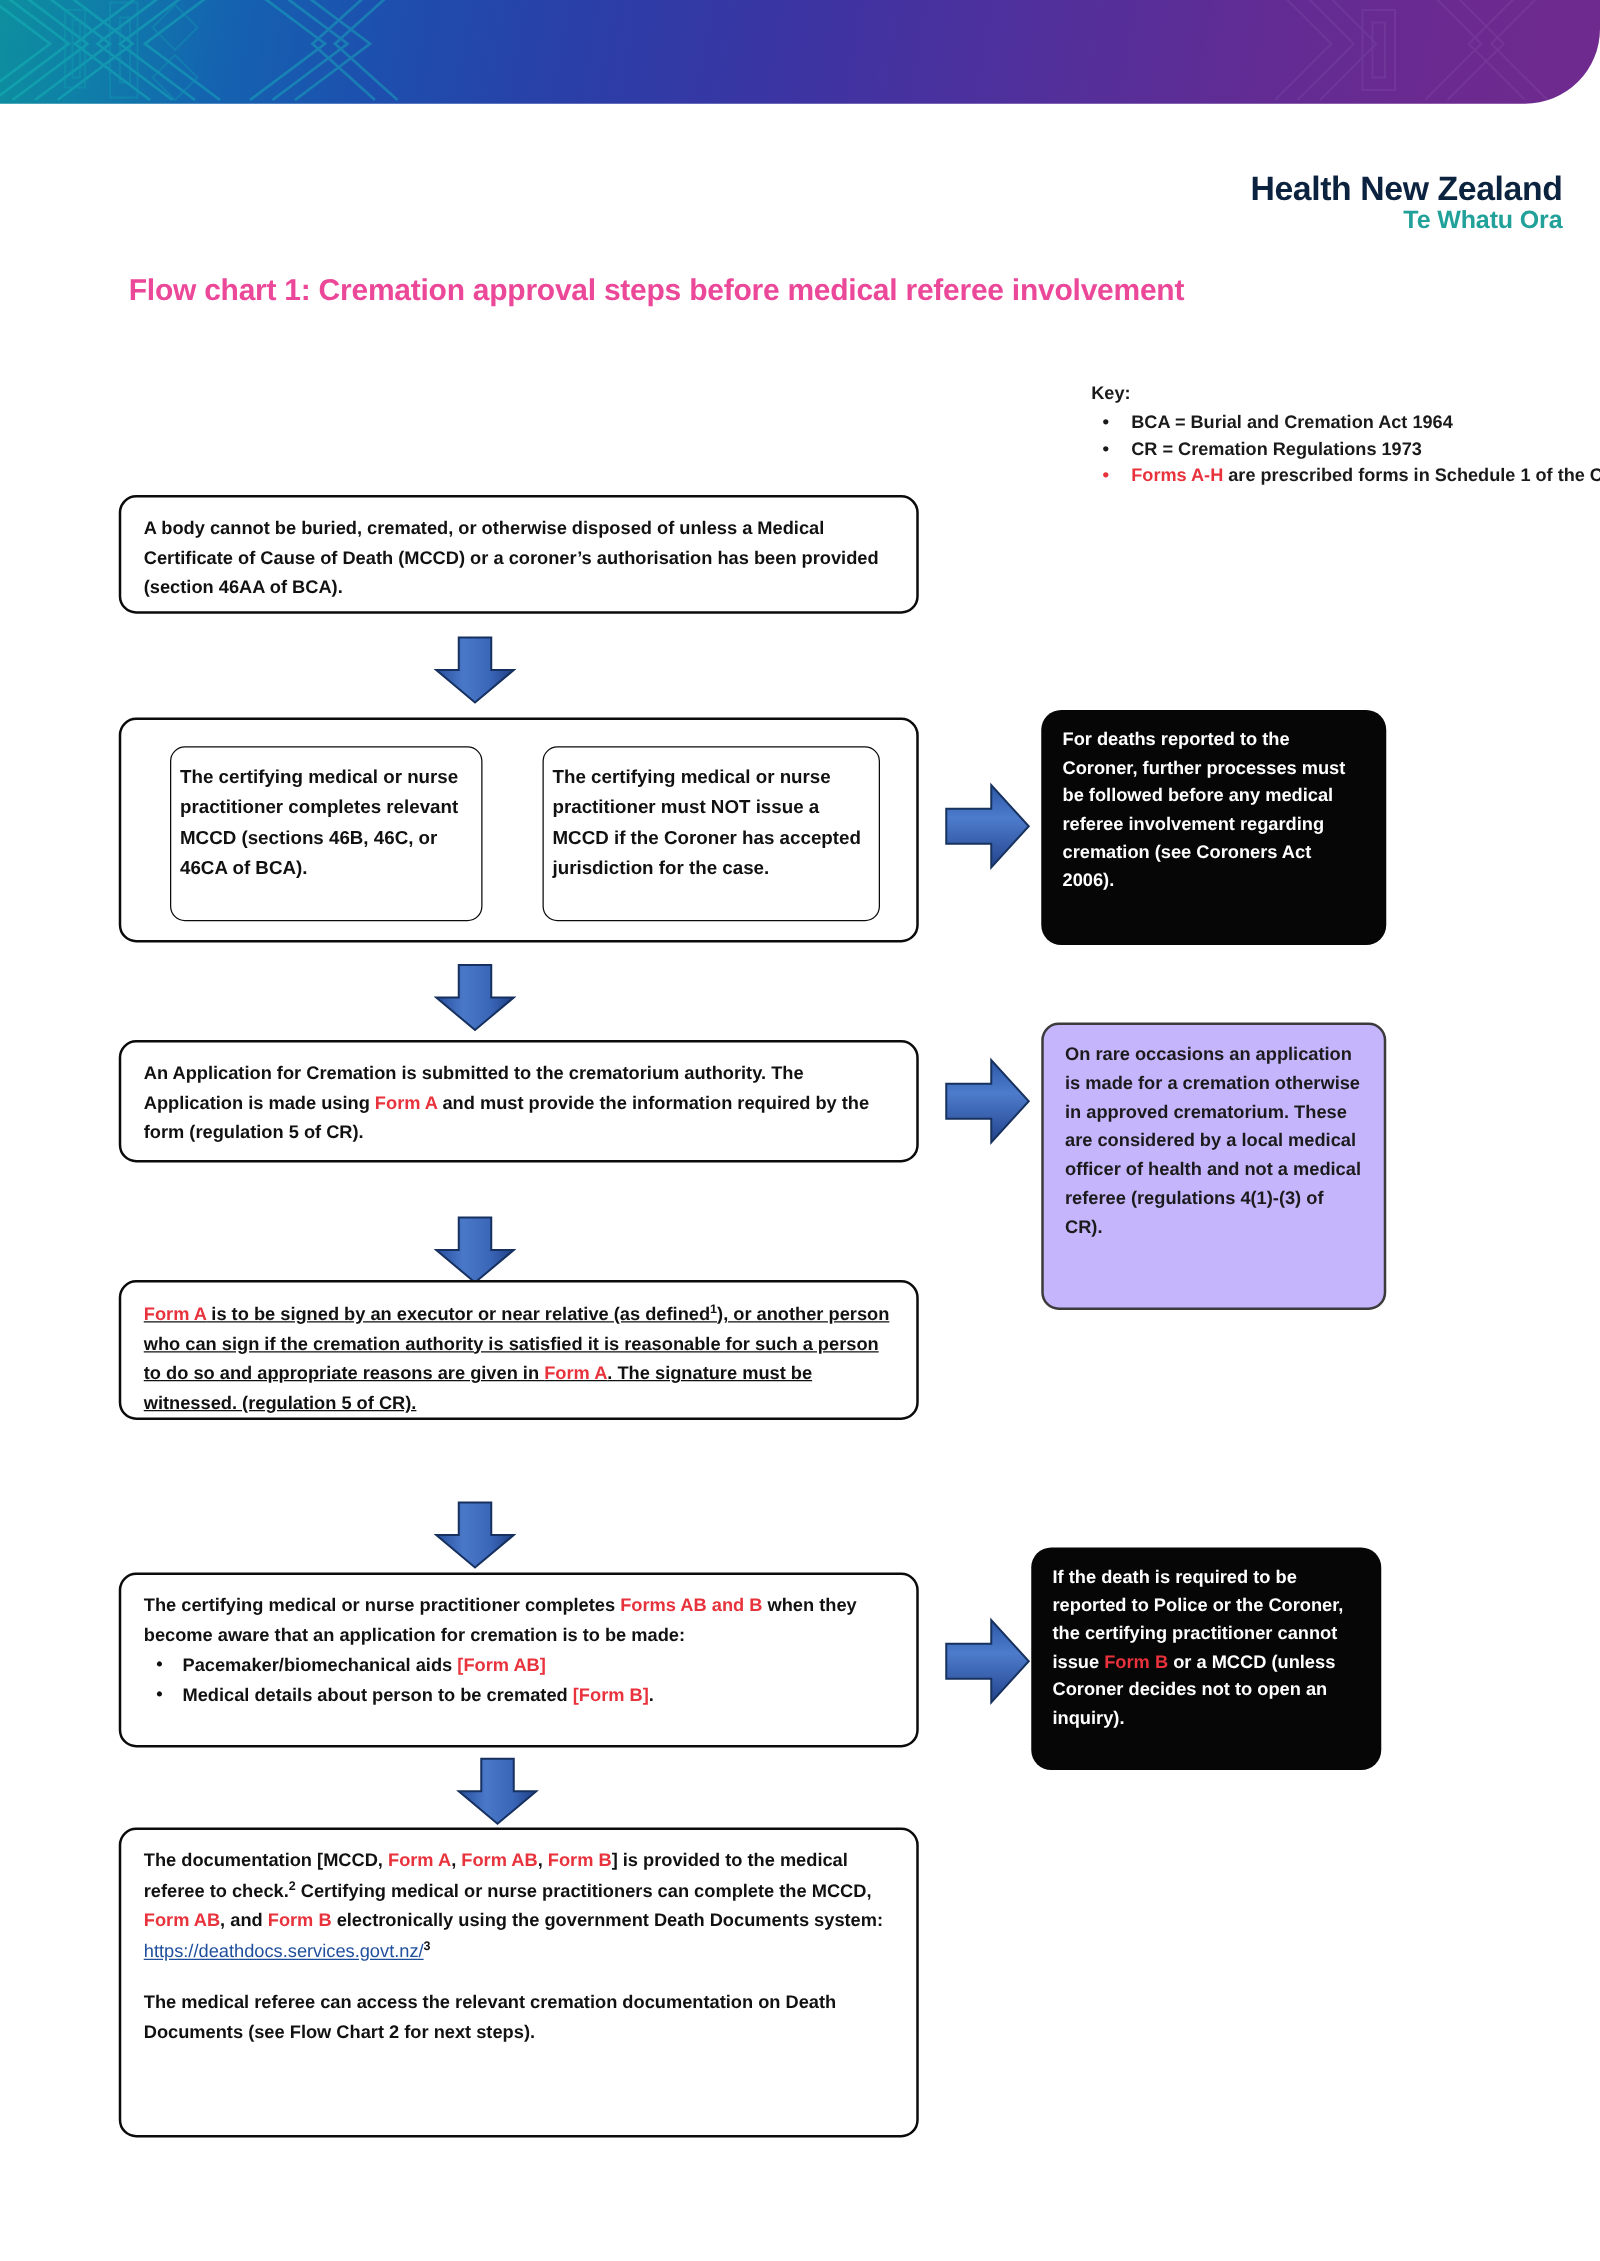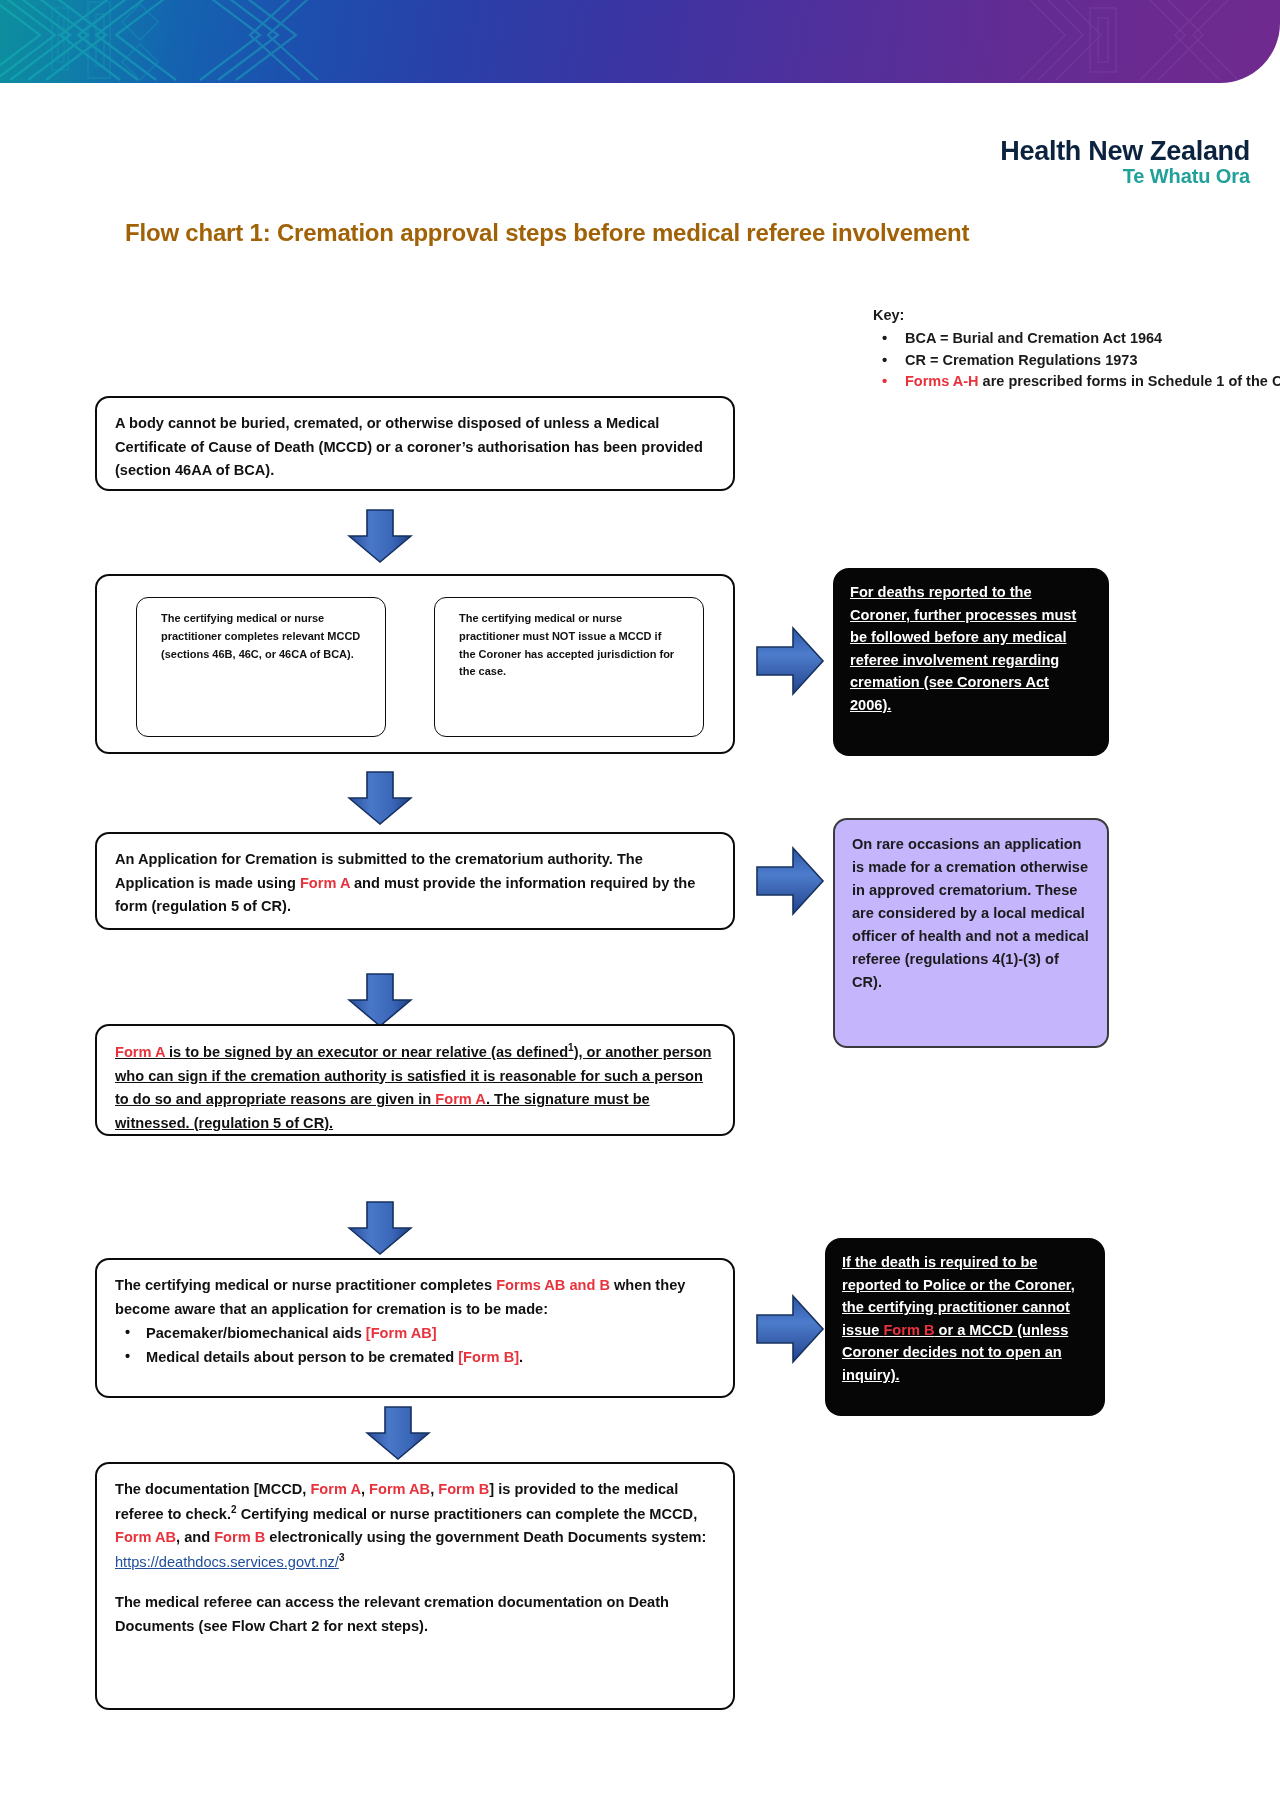--- a/index.html
+++ b/index.html
@@ -68,24 +68,23 @@
     letter-spacing: -0.1px;
   }
 
   
   #page-title {
     position: absolute;
     left: 103px;
     top: 219px;
     font-size: 24px;
     font-weight: bold;
-    color: #a16207;
+    color: #ec4899;
     letter-spacing: -0.2px;
     white-space: nowrap;
-    margin-left: 22px;
   }
 
   
   #key {
     position: absolute;
     left: 858px;
     top: 305px;
     width: 420px;
     font-size: 14.5px;
     font-weight: bold;
@@ -121,43 +120,42 @@
     padding: 14px 17px 14px 18px;
   }
   .box.black {
     background: #060606;
     color: #ffffff;
     border: none;
     border-radius: 16px;
     font-size: 14.6px;
     line-height: 1.55;
     padding: 13px 16px 13px 17px;
-    text-decoration: underline;
   }
   .box.amber {
     background: #c4b5fd;
     border: 2px solid #3b3b3b;
     border-radius: 14px;
     color: #1b1b1b;
     font-size: 14.6px;
     line-height: 1.58;
     padding: 13px 16px 13px 17px;
   }
 
   
   #box-split { padding: 11px 12px; }
   .subbox {
     position: absolute;
     border: 1.8px solid #0b0b0b;
     border-radius: 12px;
     background: #fff;
-    font-size: 11px;
+    font-size: 15px;
     font-weight: bold;
     line-height: 1.62;
-    padding: 12px 24px;
+    padding: 12px 7px;
     color: #111;
   }
 
   ul.box-list {
     list-style: none;
     margin-top: 1px;
   }
   ul.box-list li {
     position: relative;
     padding-left: 31px;

